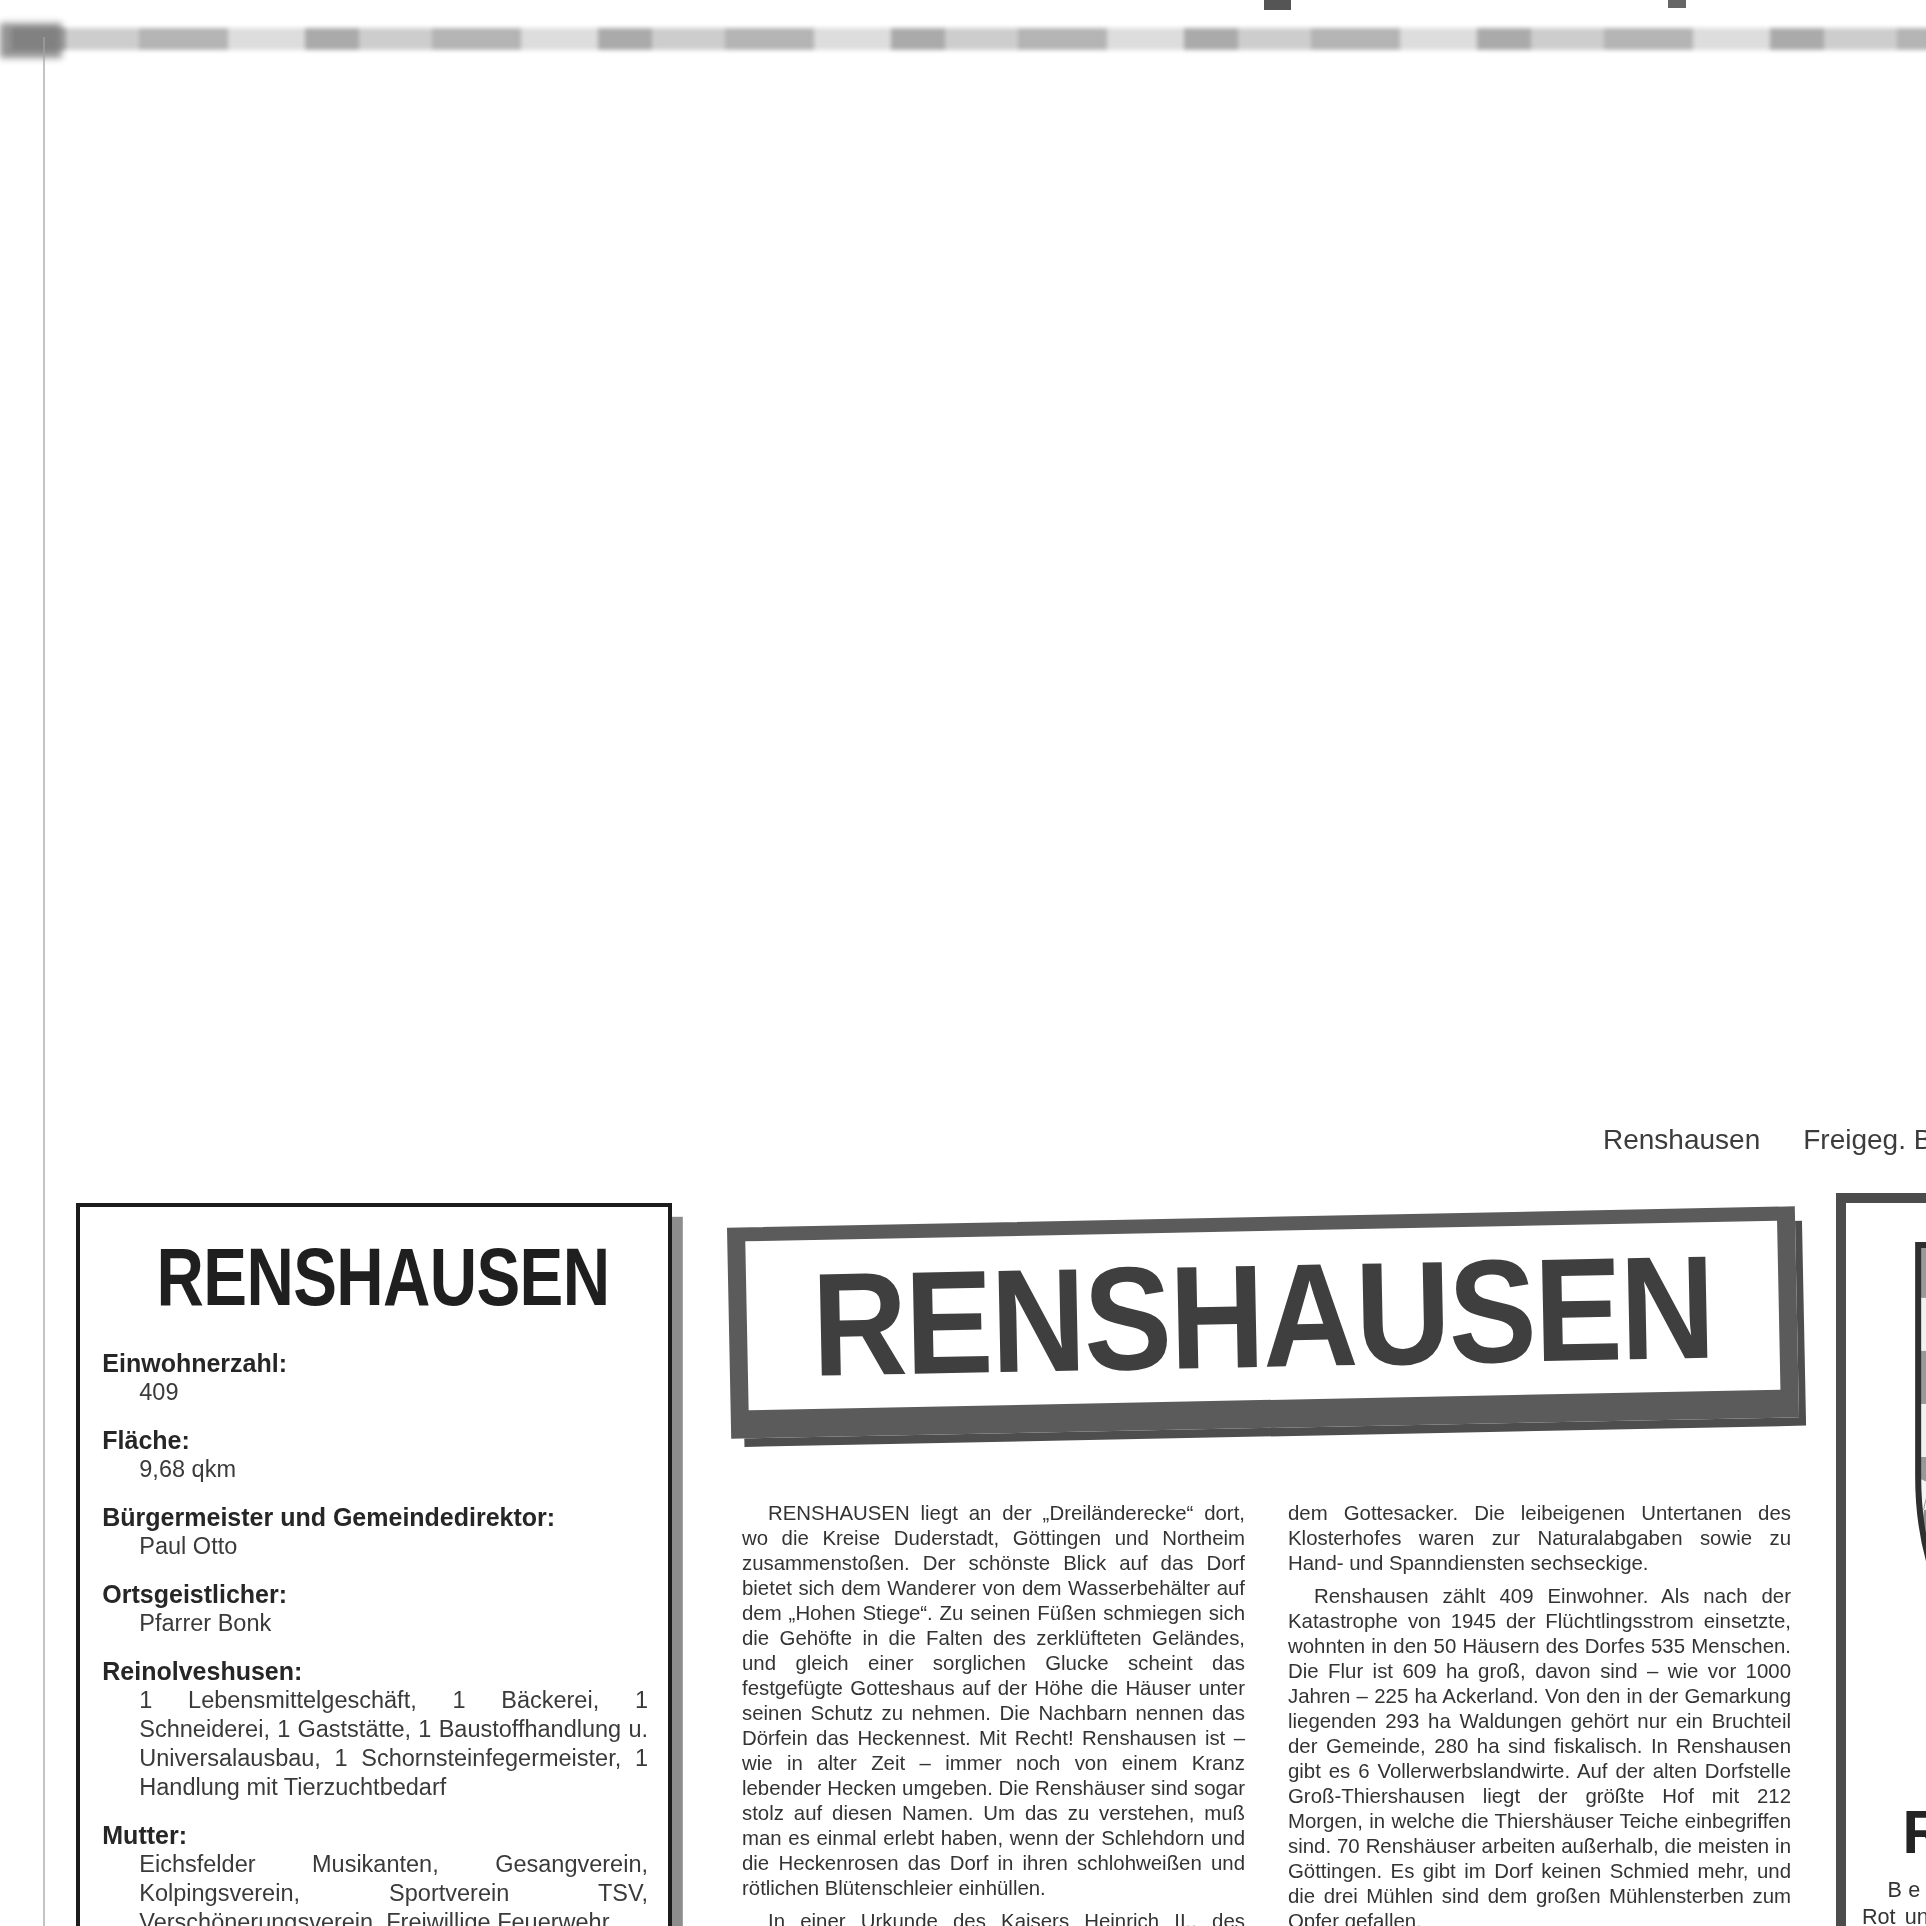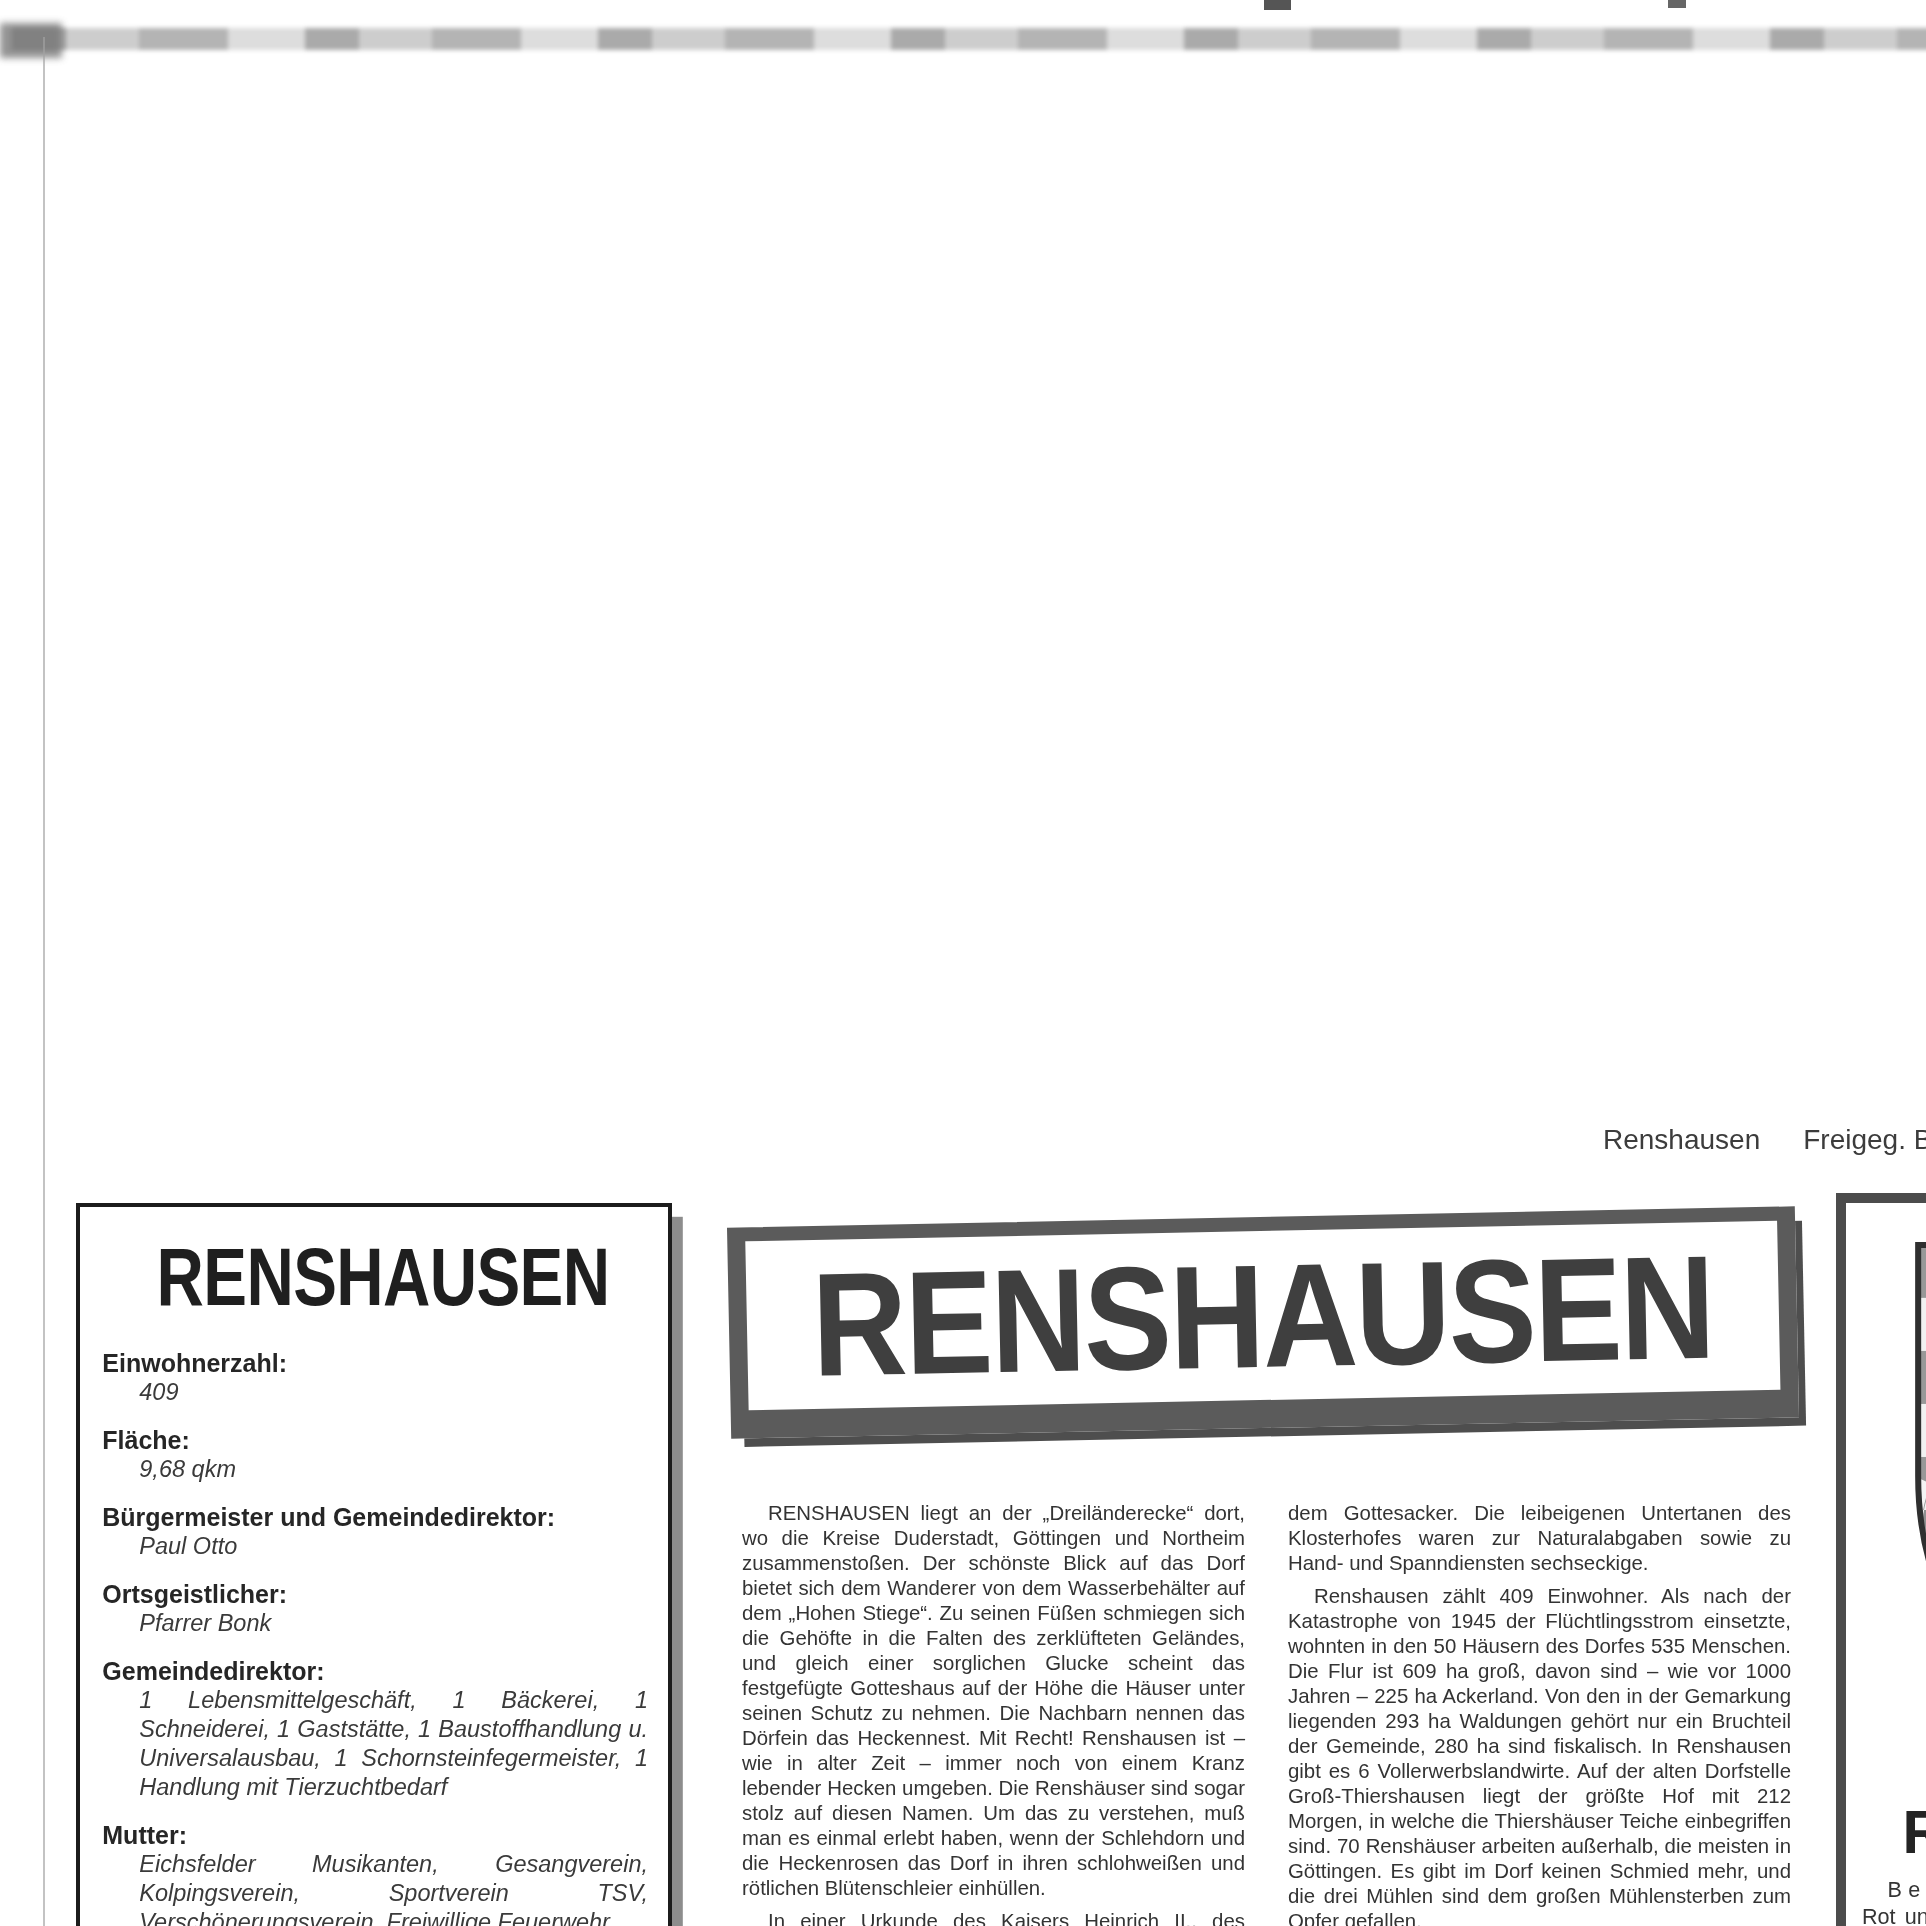--- a/index.html
+++ b/index.html
@@ -21,21 +21,21 @@
 
   
   .fact-box{position:absolute;left:76px;top:1203px;width:596px;height:1231px;box-sizing:border-box;
     background:#ffffff;border:4.6px solid #1c1c1c;box-shadow:11.6px 13px 0 -0.8px #8d8d8d;
     padding:22.3px 20px 15.4px 22.3px;}
   .fact-title{margin:7px 0 31px 0;text-align:center;font-weight:bold;font-size:82px;line-height:82px;
     color:#1f1f1f;transform:scaleX(.80);transform-origin:center;letter-spacing:-0.8px;white-space:nowrap;}
   .entry{margin-top:19px;}
   .entry:first-of-type{margin-top:0;}
   .entry-label{font-weight:bold;font-size:25px;line-height:29px;color:#262626;}
-  .entry-value{font-size:23.5px;line-height:29px;padding-left:37px;color:#3a3a3a;text-align:justify;font-style:italic;}
+  .entry-value{font-size:23.5px;line-height:29px;padding-left:37px;color:#3a3a3a;text-align:justify;}
 
   
   .banner{position:absolute;left:729px;top:1217px;width:1068px;height:211px;box-sizing:border-box;
     background:#ffffff;border-style:solid;border-color:#5b5b5b;border-width:14.6px 18.5px 28px 18.5px;
     transform:rotate(-1.15deg);box-shadow:10px 11.6px 0 -3.1px #4e4e4e;
     display:flex;align-items:center;justify-content:center;}
   .banner-title{font-weight:bold;font-size:136px;line-height:136px;color:#3f3f3f;letter-spacing:-2.3px;
     transform:scale(.97,1.08);white-space:nowrap;}
 
   
@@ -85,21 +85,21 @@
         </div>
         <div class="entry">
           <div class="entry-label">Bürgermeister und Gemeindedirektor:</div>
           <div class="entry-value">Paul Otto</div>
         </div>
         <div class="entry">
           <div class="entry-label">Ortsgeistlicher:</div>
           <div class="entry-value">Pfarrer Bonk</div>
         </div>
         <div class="entry">
-          <div class="entry-label">Gemeindedirektor:</div>
+          <div class="entry-label">Reinolveshusen:</div>
           <div class="entry-value">1 Lebensmittelgeschäft, 1 Bäckerei, 1 Schneiderei, 1 Gaststätte, 1 Baustoffhandlung u. Universalausbau, 1 Schornsteinfegermeister, 1 Handlung mit Tierzuchtbedarf</div>
         </div>
         <div class="entry">
           <div class="entry-label">Mutter:</div>
           <div class="entry-value">Eichsfelder Musikanten, Gesangverein, Kolpingsverein, Sportverein TSV, Verschönerungsverein, Freiwillige Feuerwehr</div>
         </div>
       </div>
   </div>
 
   <div class="banner">

